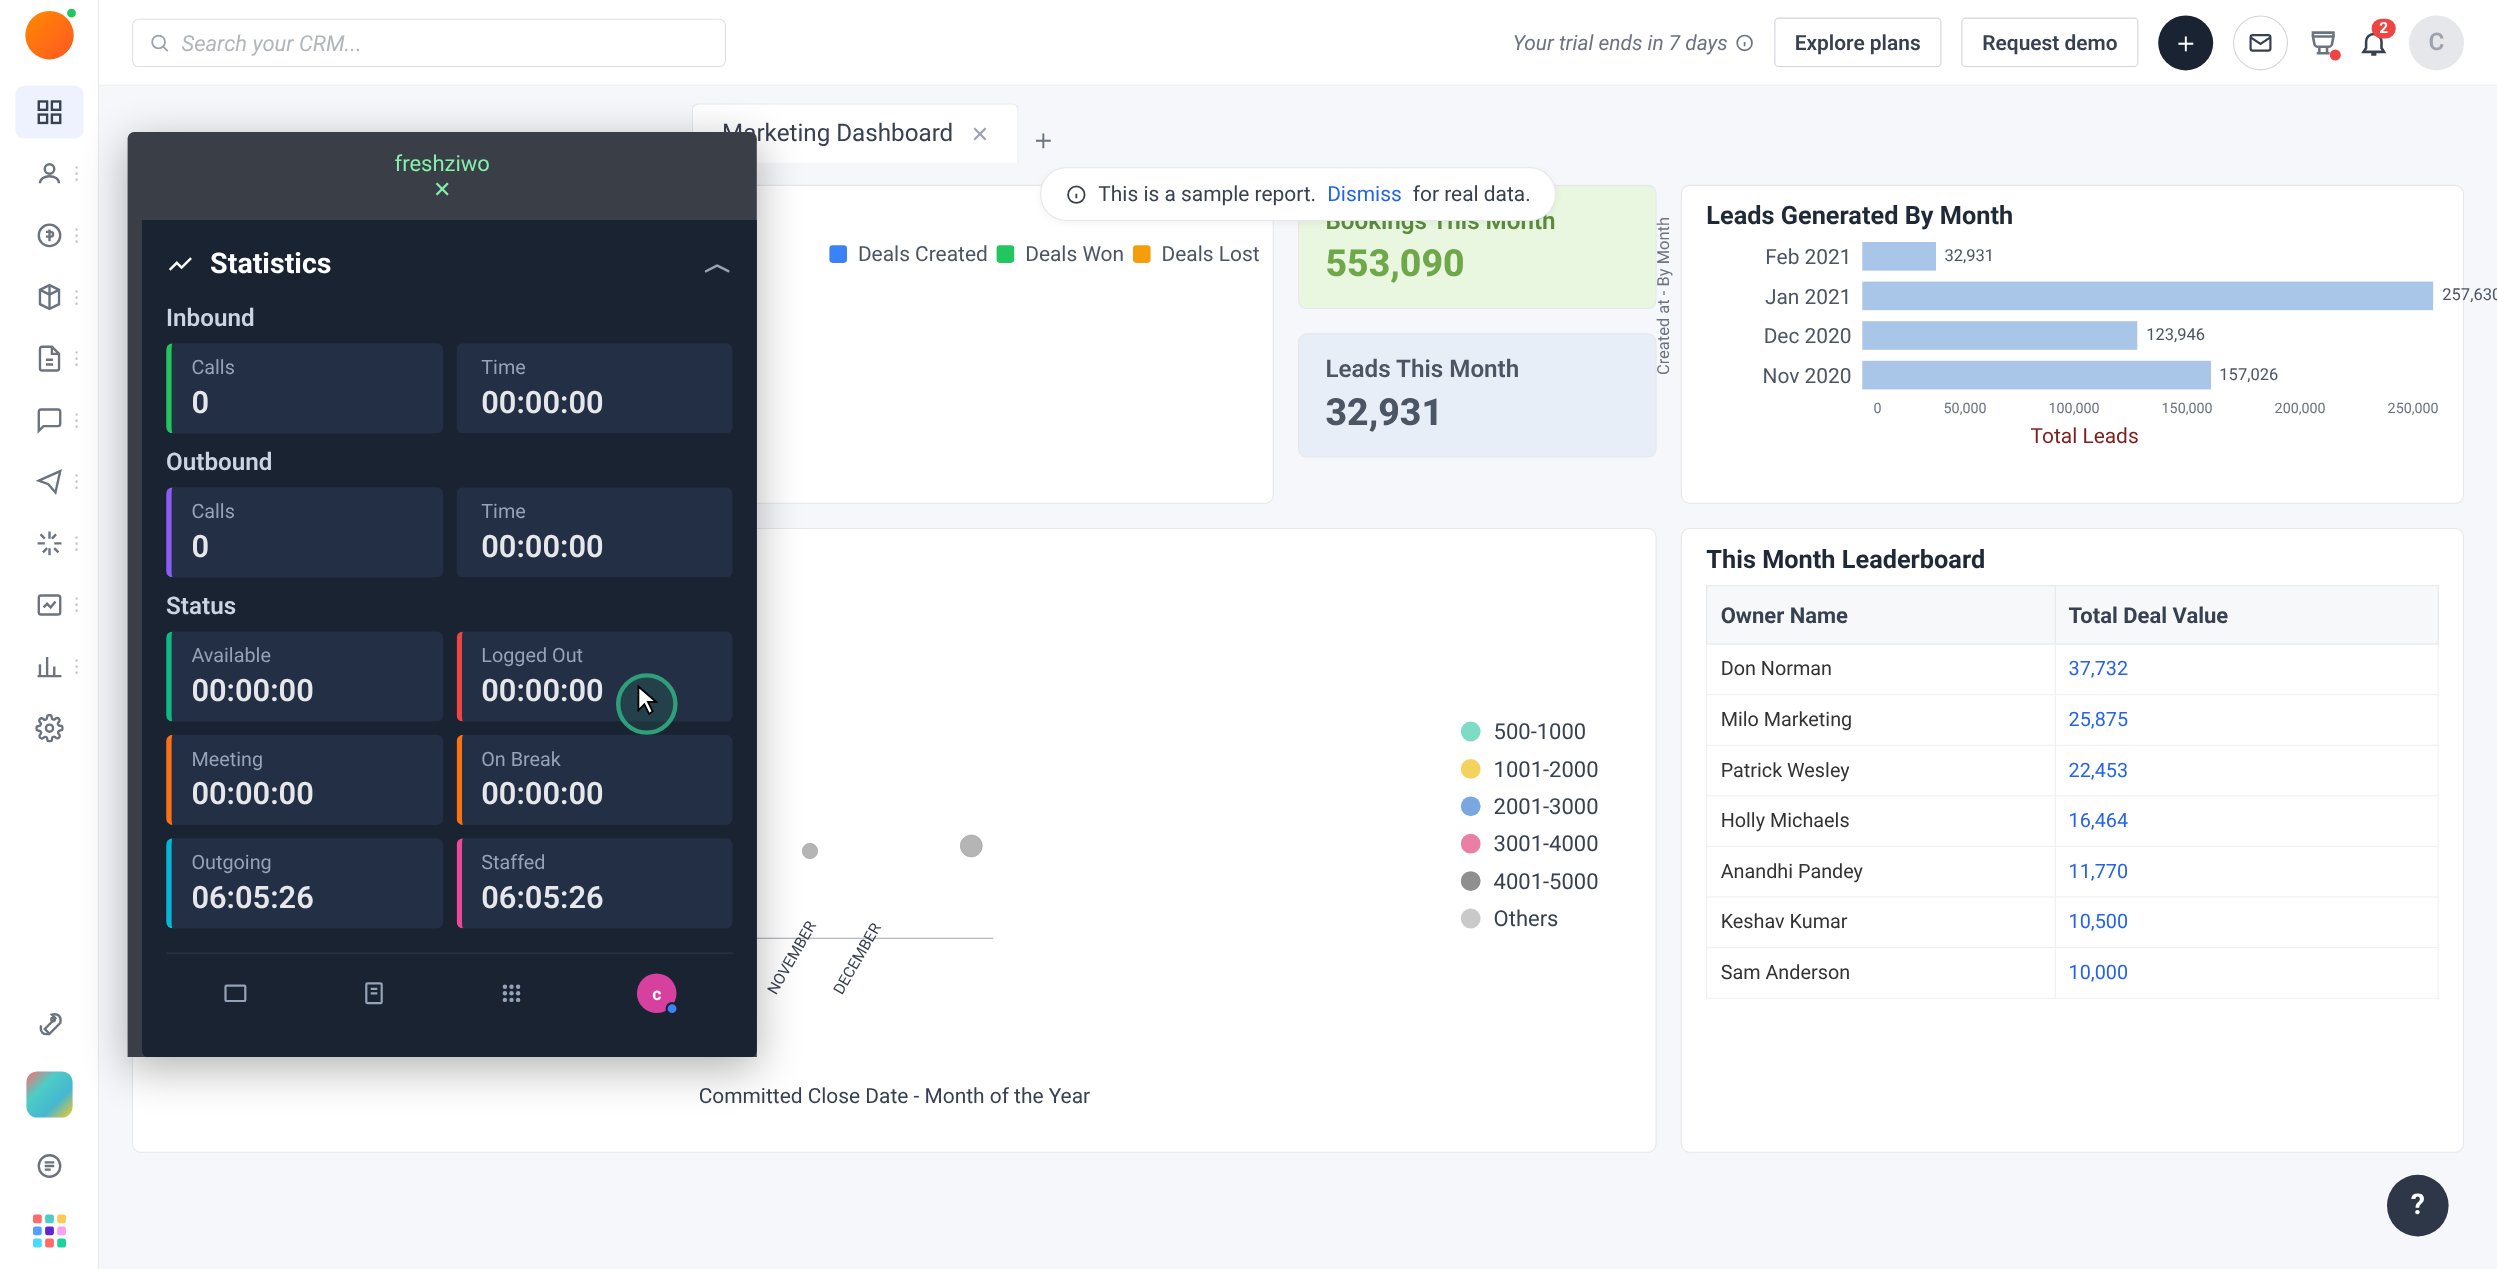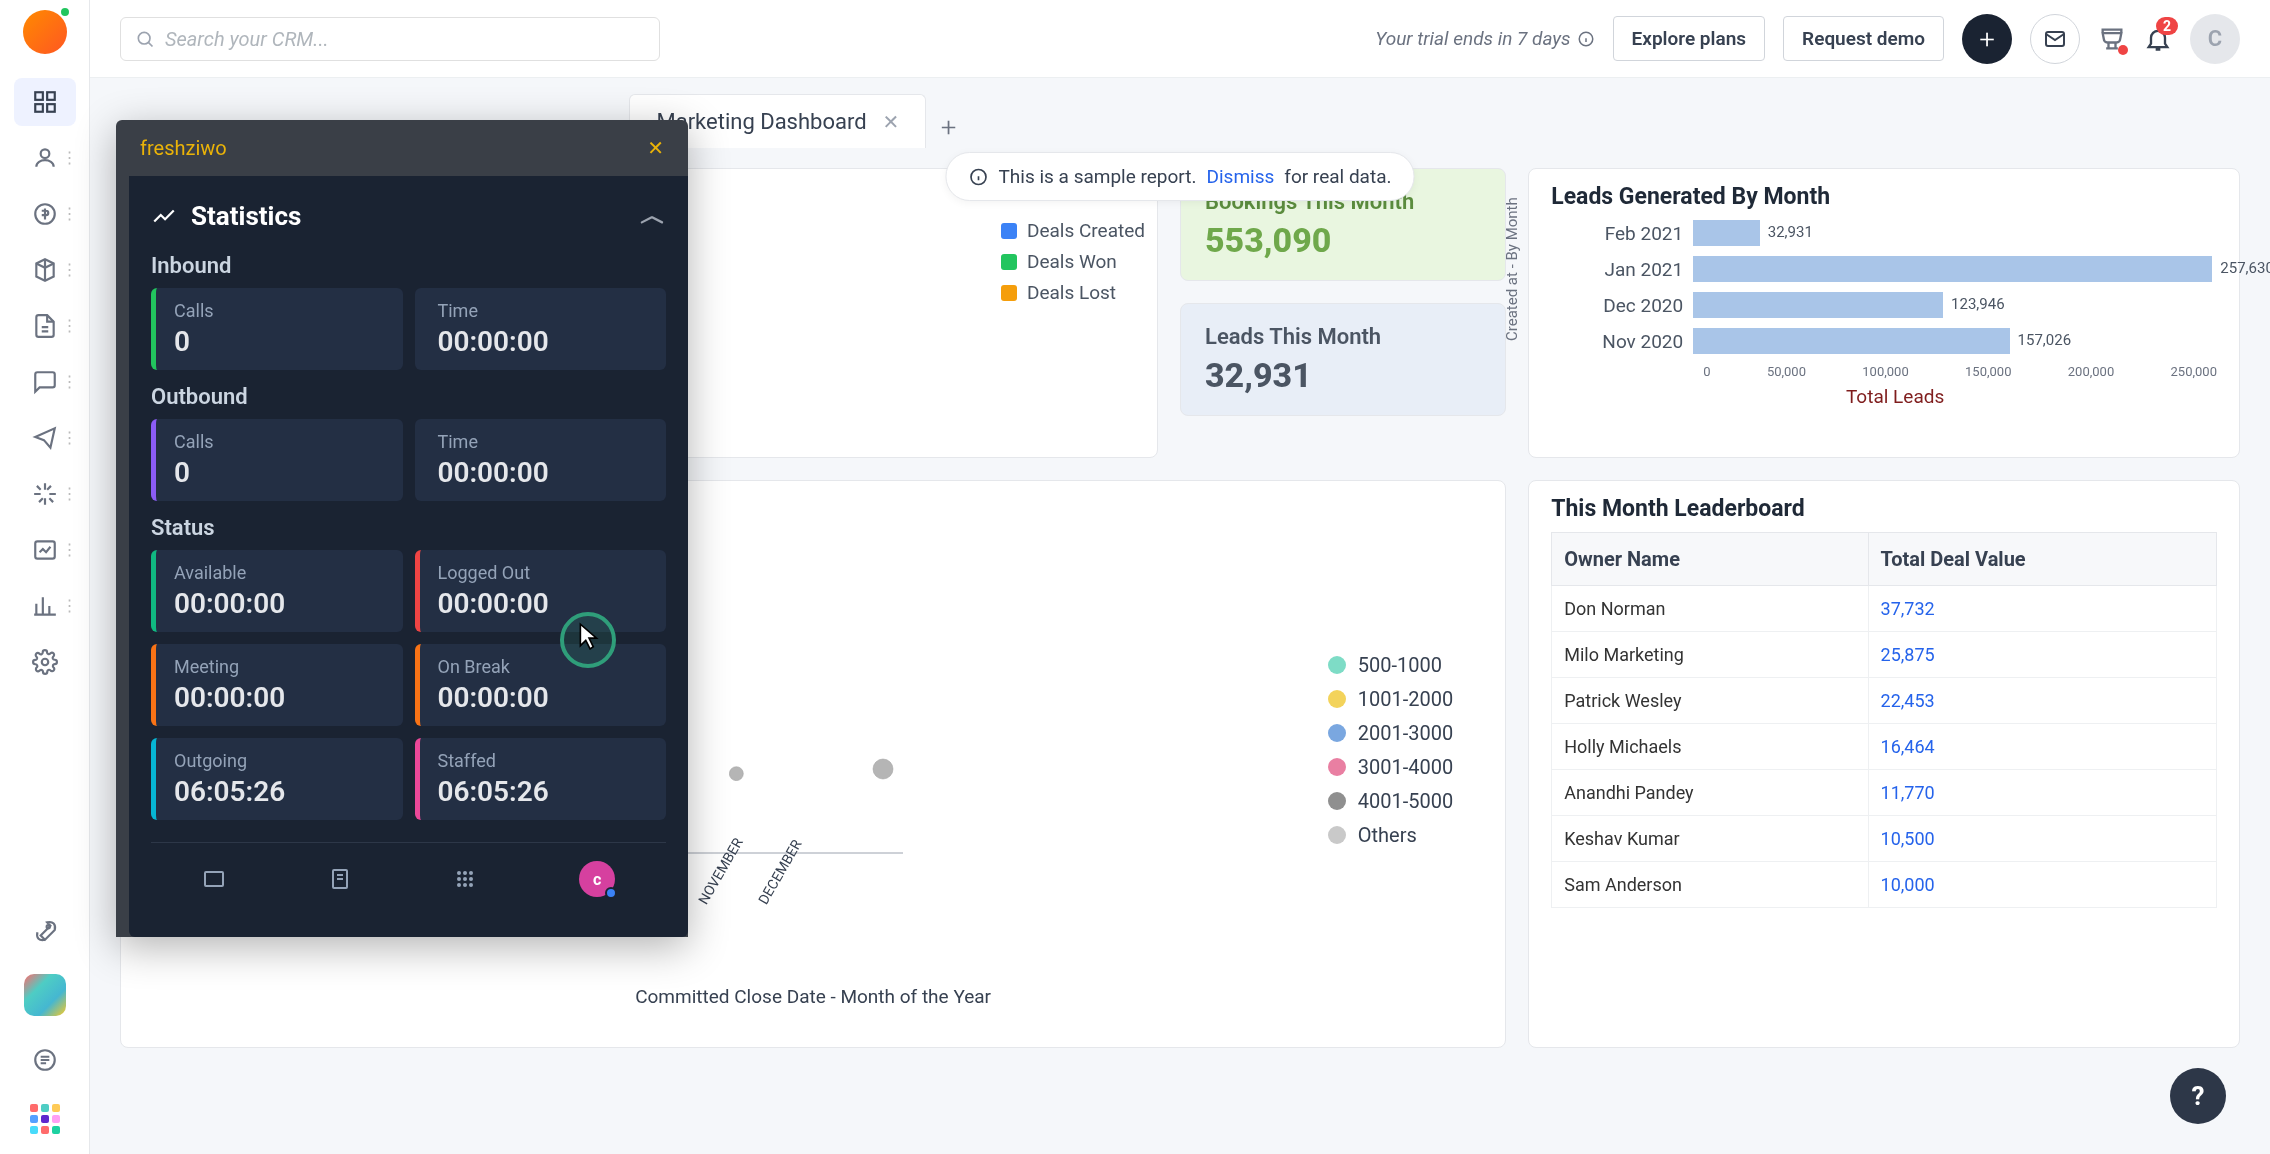--- a/index.html
+++ b/index.html
@@ -61,21 +61,21 @@
   .kpi.blue{background:#e8eef7;border:1px solid #e5e7eb;}
   .kpi-label{font-size:22px;color:#4b5563;font-weight:600;}
   .kpi.green .kpi-label{color:#5b8c3e;}
   .kpi-value{font-size:34px;font-weight:800;margin-top:6px;}
   .kpi.green .kpi-value{color:#6fa84b;}
   .kpi.blue .kpi-value{color:#4b5563;}
 
   
   .deals-chart{height:290px;position:relative;}
   .deals-chart svg{width:440px;height:220px;}
-  .chart-legend{position:absolute;right:12px;top:50px;font-size:19px;color:#4b5563;display:flex;flex-direction:column;gap:8px;}
+  .chart-legend{position:absolute;right:12px;top:50px;font-size:19px;color:#4b5563;display:flex;flex-direction:row;gap:8px;}
   .lg-row{display:flex;align-items:center;gap:10px;}
   .lg-sq{width:16px;height:16px;border-radius:3px;}
   .x-labels{position:absolute;bottom:0;left:0;display:flex;gap:6px;font-size:15px;color:#6b7280;}
   .x-labels span{transform:rotate(-55deg);transform-origin:left top;white-space:nowrap;}
 
   
   .leads-chart{height:290px;position:relative;}
   .hbar-row{display:flex;align-items:center;margin:10px 0;}
   .hbar-label{width:120px;text-align:right;font-size:19px;color:#4b5563;padding-right:10px;}
   .hbar-track{flex:1;position:relative;height:26px;}
@@ -98,21 +98,21 @@
 
   
   .leader-card{grid-column:3;}
   .tbl{width:100%;border-collapse:collapse;margin-top:10px;}
   .tbl th{text-align:left;font-size:20px;font-weight:700;color:#374151;padding:14px 12px;background:#f7f8fa;border:1px solid #e5e7eb;}
   .tbl td{padding:12px;font-size:18px;border:1px solid #eef0f2;}
   .tbl td.num{color:#2563eb;}
 
   
   .float-panel{position:absolute;left:116px;top:120px;width:572px;background:#3a3f47;border-radius:6px 6px 0 0;z-index:50;box-shadow:0 10px 40px rgba(0,0,0,0.3);}
-  .float-head{display:flex;align-items:center;justify-content:space-between;padding:16px 24px;color:#eab308;font-size:20px;}
+  .float-head{display:flex;align-items:center;justify-content:space-between;padding:16px 24px;color:#86efac;font-size:20px;flex-direction:column;}
   .float-body{background:#1a2332;padding:22px;border-radius:0 0 6px 6px;margin-left:13px;}
   .stat-head{display:flex;align-items:center;gap:14px;color:#fff;font-size:26px;font-weight:700;margin-bottom:20px;}
   .stat-head .chev{margin-left:auto;color:#9ca3af;}
   .sec-label{color:#cbd5e1;font-size:22px;font-weight:600;margin:14px 0 10px;}
   .stat-row{display:flex;gap:12px;}
   .stat-box{flex:1;background:#232f44;border-radius:6px;padding:12px 18px;border-left:5px solid transparent;}
   .stat-box .lbl{color:#94a3b8;font-size:18px;}
   .stat-box .val{color:#e5e7eb;font-size:28px;font-weight:600;margin-top:4px;}
   .bl-green{border-left-color:#22c55e;} .bl-purple{border-left-color:#8b5cf6;} .bl-brightgreen{border-left-color:#10b981;}
   .bl-red{border-left-color:#ef4444;} .bl-orange{border-left-color:#f97316;}

